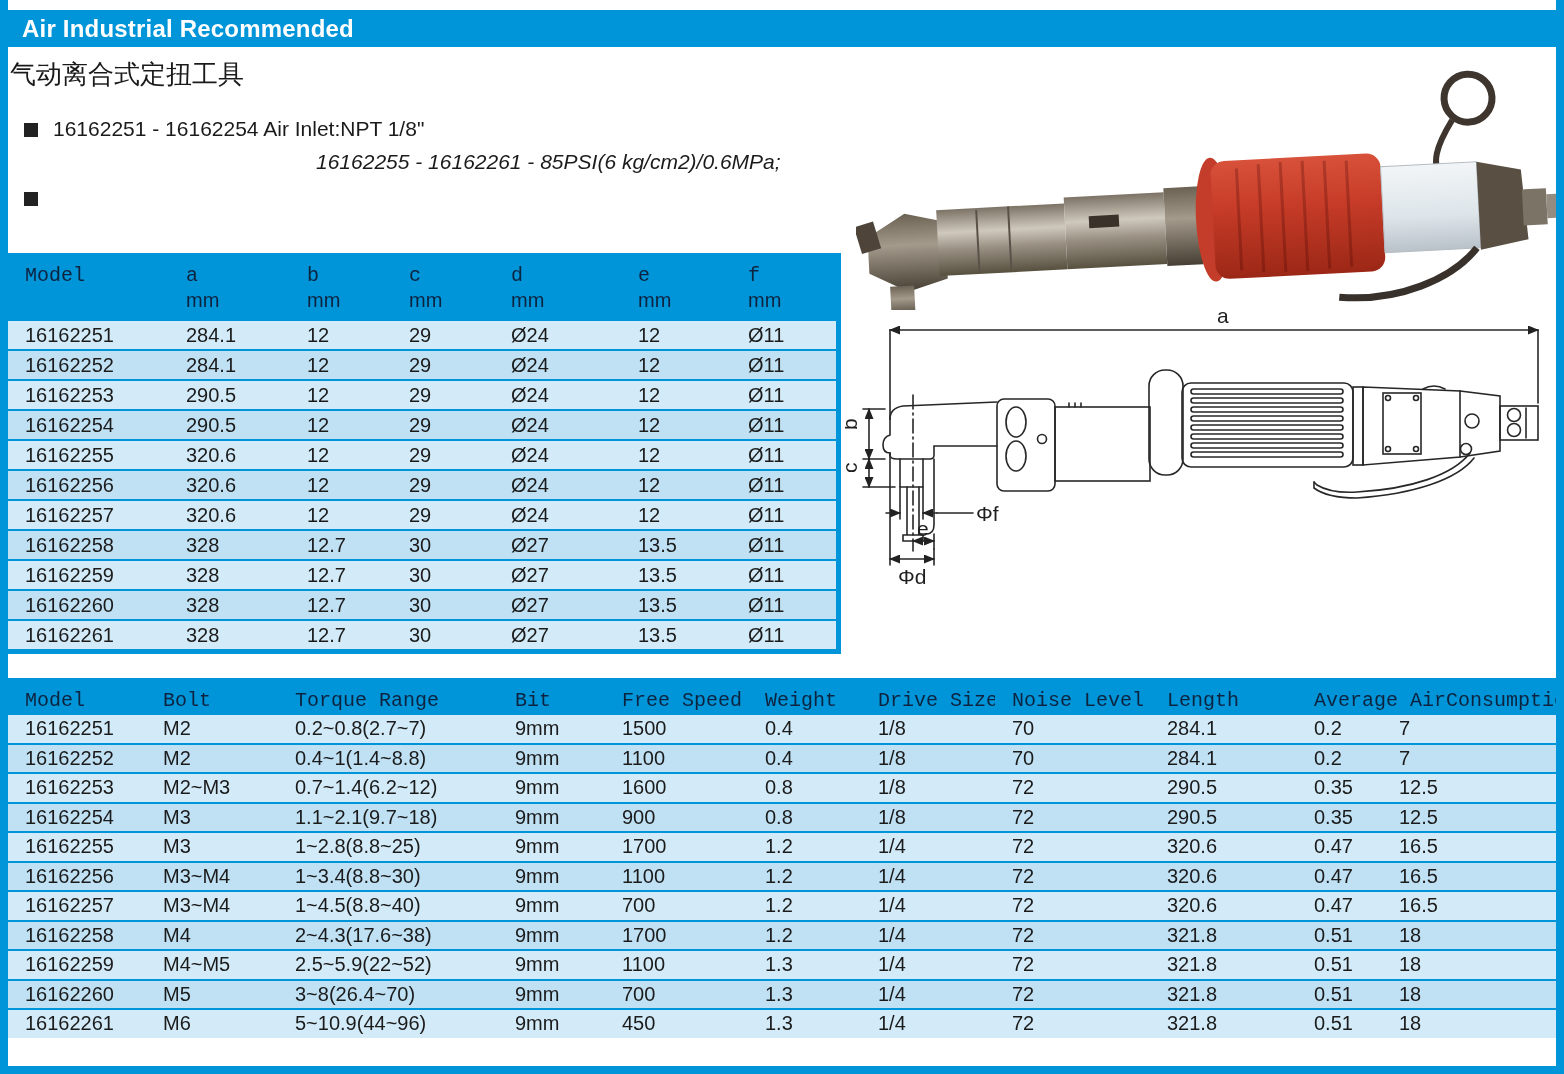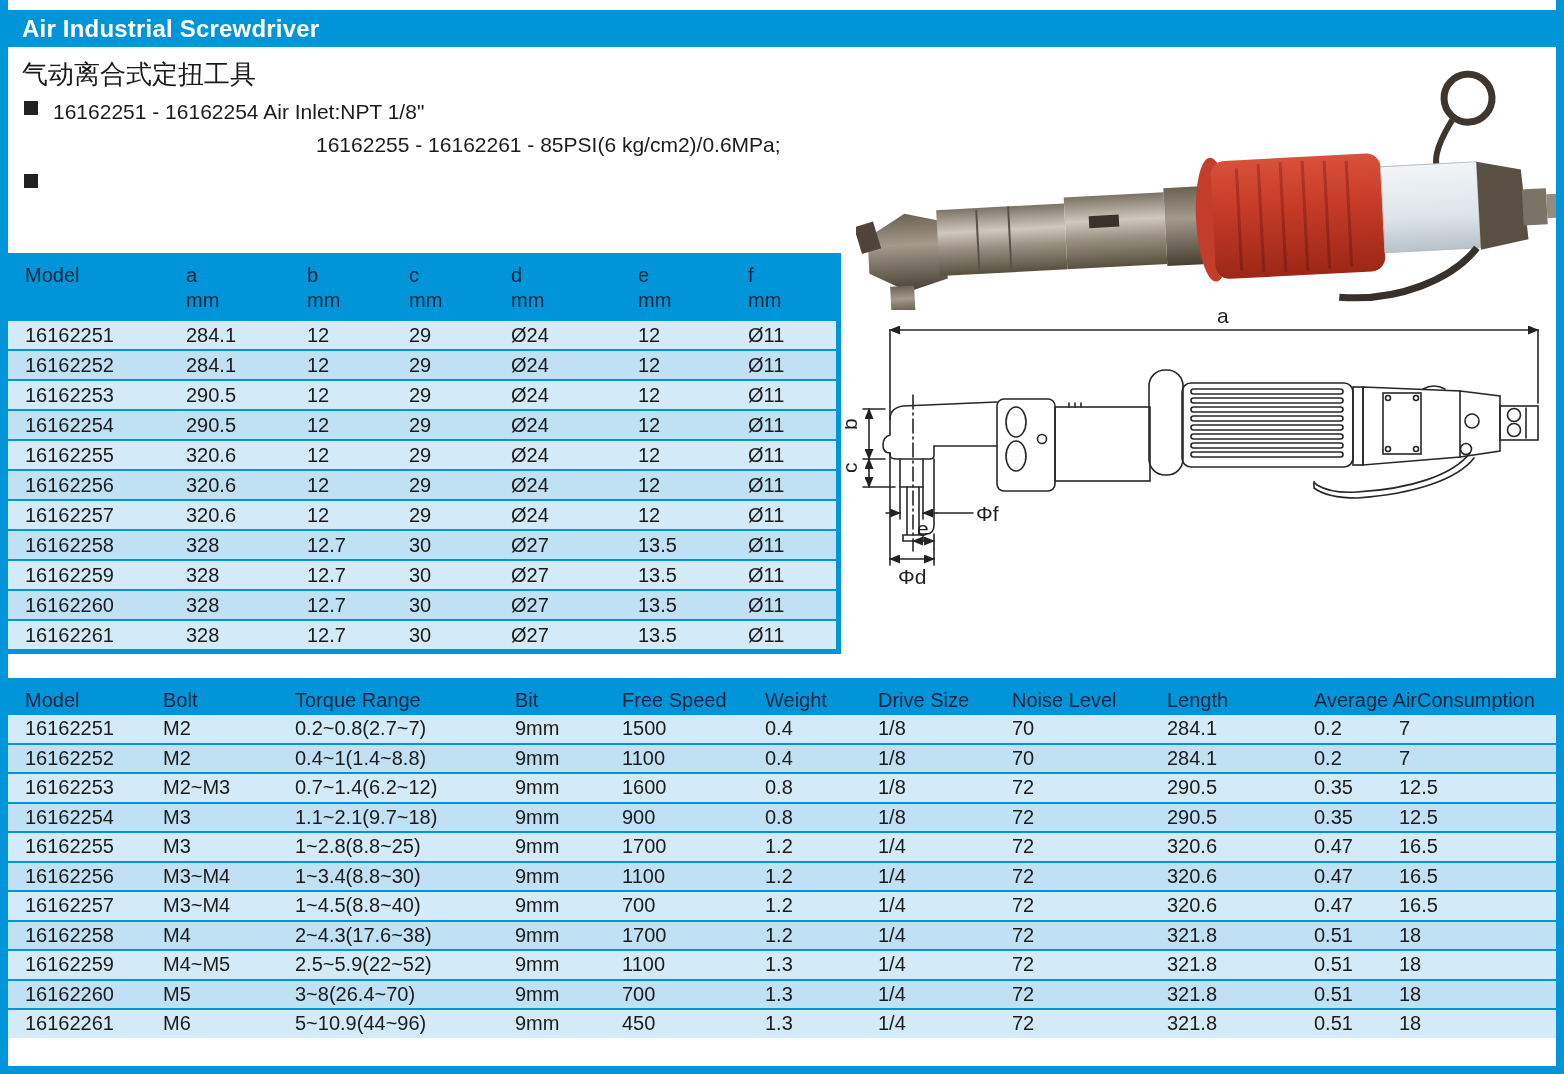--- a/index.html
+++ b/index.html
@@ -8,49 +8,49 @@
     --row-alt:#c0e1f4;
     --header-text:#0d2440;
     --ink:#1b1b1b;
   }
   *{margin:0;padding:0;box-sizing:border-box;}
   body{background:#e8e8e8;font-family:"Liberation Sans","DejaVu Sans",sans-serif;color:var(--ink);}
   .page{position:relative;width:1564px;height:1074px;background:#ffffff;overflow:hidden;margin:0 auto;}
   .frame{position:absolute;inset:0;border-left:8px solid var(--accent);border-right:8px solid var(--accent);border-bottom:8px solid var(--accent);pointer-events:none;z-index:6;}
   .titlebar{position:absolute;left:0;right:0;top:10px;height:37px;background:var(--accent);display:flex;align-items:center;padding-left:22px;z-index:5;}
   .titlebar .t{color:#ffffff;font-weight:bold;font-size:24px;letter-spacing:0.2px;}
-  .subtitle{position:absolute;left:22px;top:57px;font-size:26px;color:#1a1a1a;}
+  .subtitle{position:absolute;left:10px;top:57px;font-size:26px;color:#1a1a1a;}
   .bullets{position:absolute;left:24px;top:100px;width:810px;font-size:21px;}
-  .bullet-line{display:flex;align-items:flex-start;margin-bottom:9px;line-height:24px;}
+  .bullet-line{display:flex;align-items:center;margin-bottom:9px;line-height:24px;margin-top:17px;}
   .sq{flex:0 0 auto;width:14px;height:14px;background:#222222;margin-right:15px;position:relative;top:1px;}
-  .cont-line{padding-left:292px;margin-bottom:16px;line-height:24px;}
+  .cont-line{padding-left:292px;margin-bottom:16px;line-height:24px;font-style:italic;}
   table{border-collapse:separate;border-spacing:0;table-layout:fixed;font-size:20px;}
   th,td{text-align:left;padding-left:17px;font-weight:normal;white-space:nowrap;overflow:hidden;}
   thead th{background:var(--accent);color:var(--header-text);}
-  thead tr.r1 th{height:35px;vertical-align:bottom;padding-bottom:1px;}
+  thead tr.r1 th{height:35px;vertical-align:bottom;padding-bottom:1px;font-family:Liberation Mono, monospace;}
   thead tr.r2 th{height:31px;vertical-align:top;padding-top:1px;}
   tbody td{border-top:2px solid var(--accent);}
   tbody tr.odd td{background:var(--row-light);}
   tbody tr.even td{background:var(--row-alt);}
   #dims-table{position:absolute;left:8px;top:253px;width:828px;border-right:5px solid var(--accent);border-bottom:5px solid var(--accent);z-index:4;}
   #dims-table tbody td{height:30px;}
   #specs-table{position:absolute;left:8px;top:678px;width:1548px;z-index:4;}
   #specs-table tbody td{height:29.5px;}
   .photo-wrap{position:absolute;left:856px;top:60px;width:700px;height:250px;z-index:2;}
   .diagram-wrap{position:absolute;left:845px;top:303px;width:714px;height:335px;z-index:2;}
   svg text{font-family:"Liberation Sans","DejaVu Sans",sans-serif;}
 </style>
 </head>
 <body>
 
 <div class="page">
   <div class="frame"></div>
 
   <div class="titlebar">
-    <span class="t">Air Industrial Screwdriver</span>
+    <span class="t">Air Industrial Recommended</span>
   </div>
 
   <div class="subtitle">气动离合式定扭工具</div>
 
   <div class="bullets">
     <div class="bullet-line">
       <span class="sq"></span>
       <span>16162251 - 16162254  Air Inlet:NPT 1/8"</span>
     </div>
     <div class="cont-line">16162255  - 16162261 - 85PSI(6 kg/cm2)/0.6MPa;</div>

